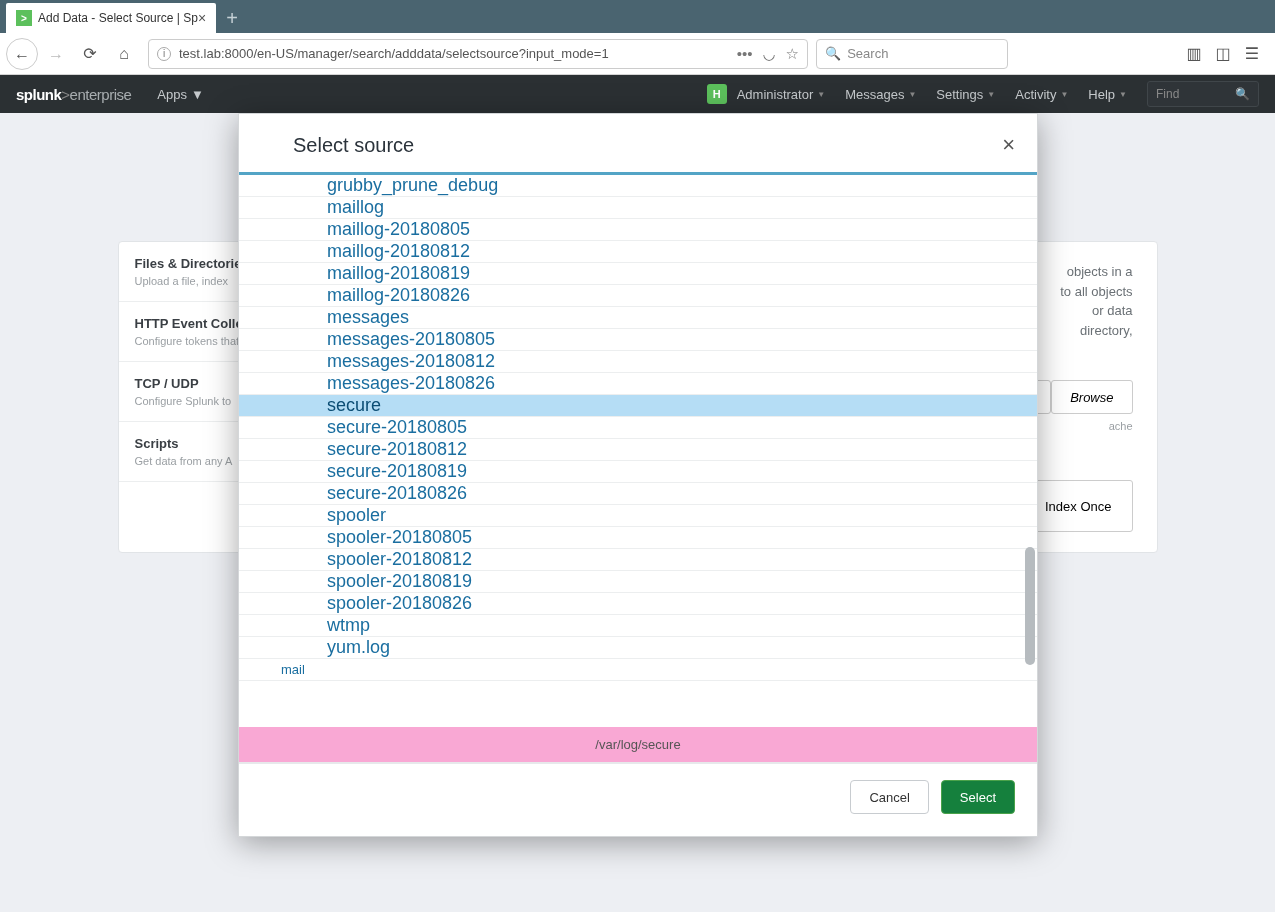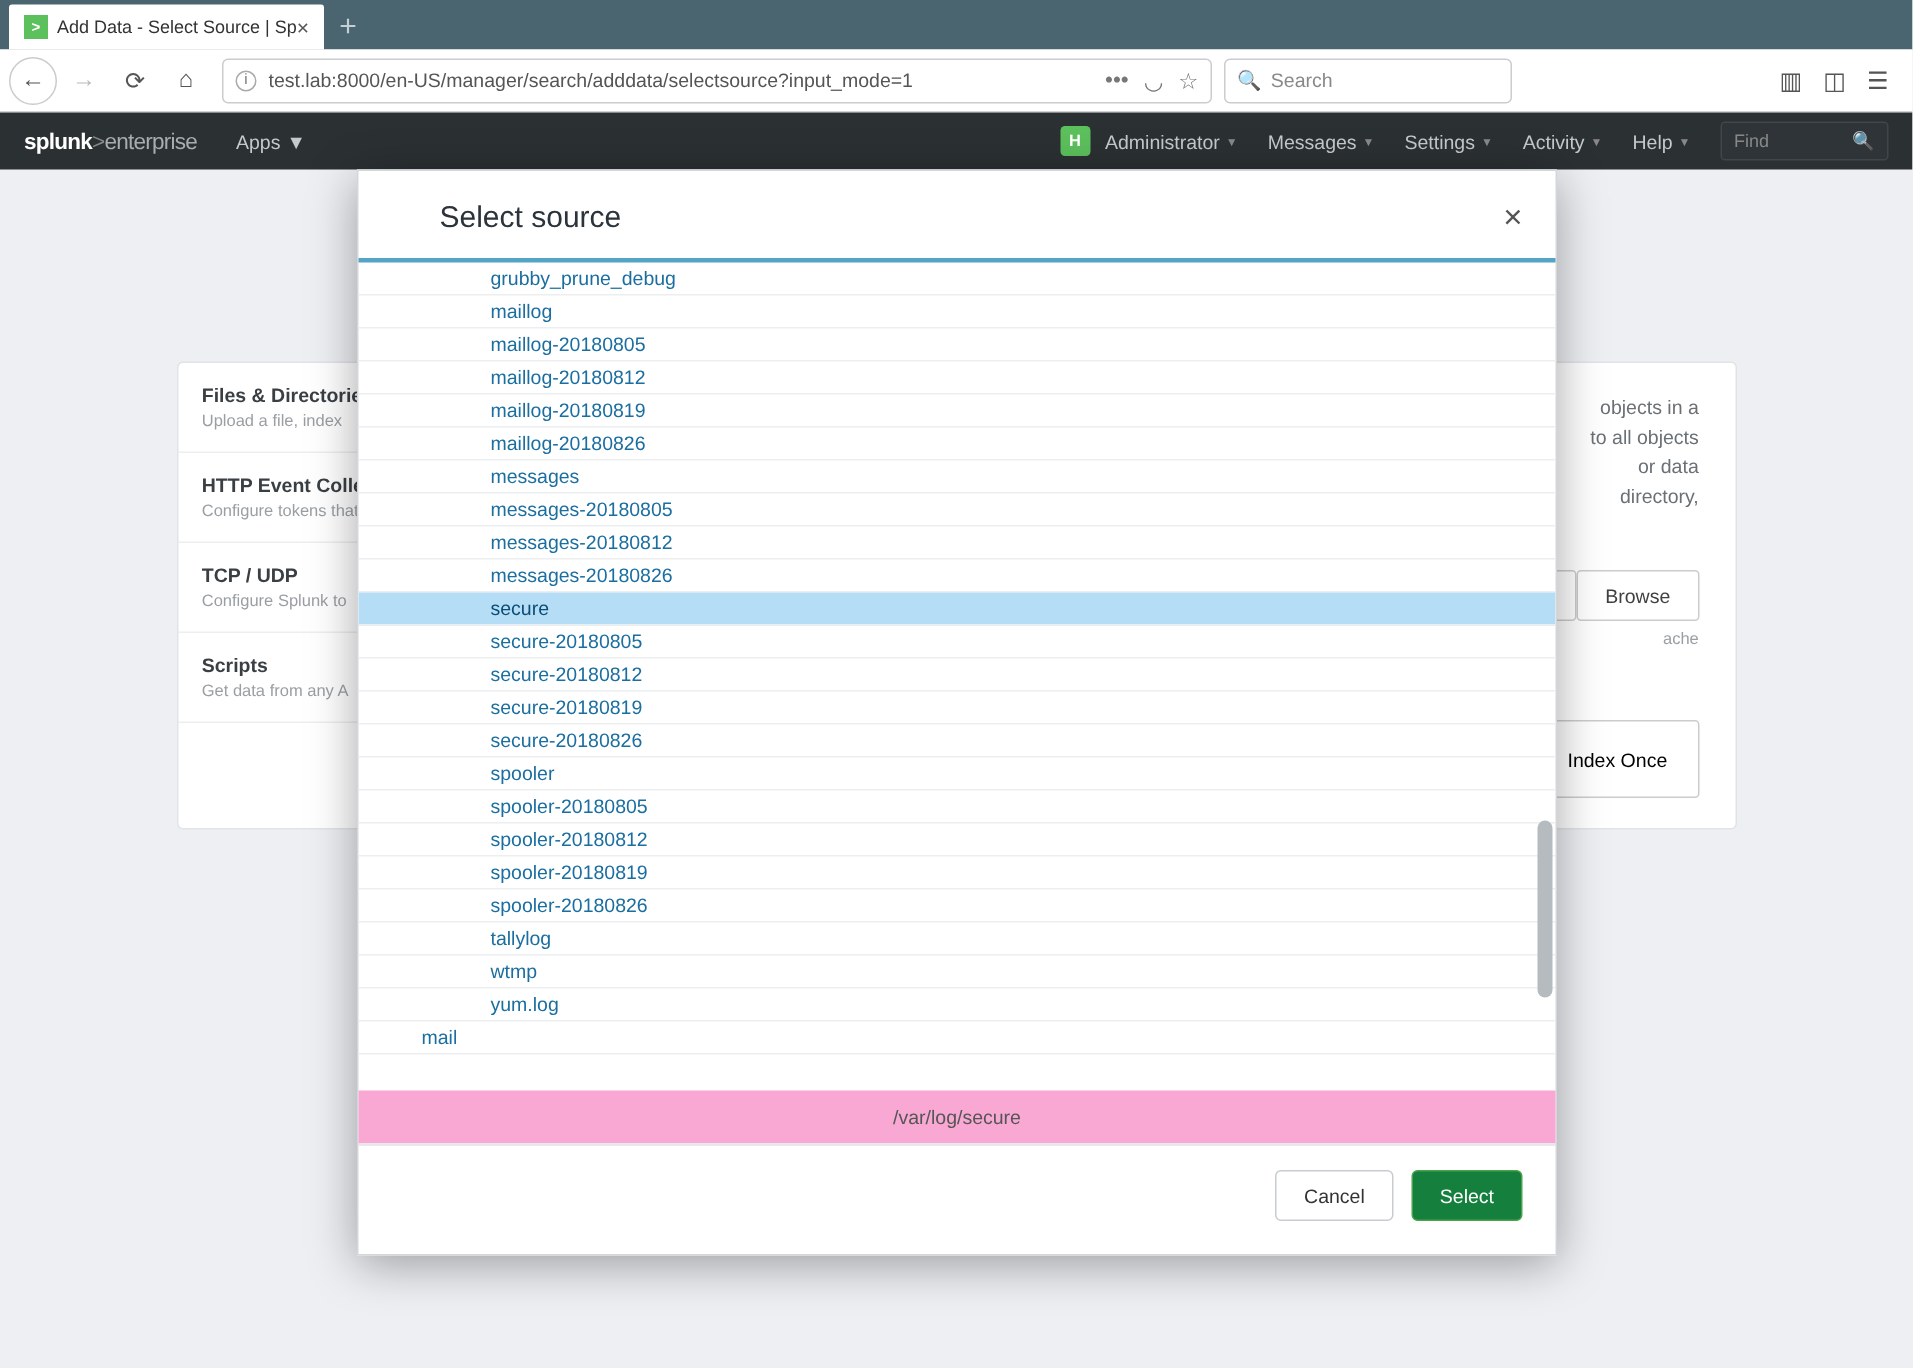--- a/index.html
+++ b/index.html
@@ -40,31 +40,31 @@
 .wizard-wrap { width: 1040px; background:#fff; border:1px solid #e1e4e7; border-radius:4px; margin-top:108px; }
 .wizard { display:flex; }
 .wiz-sidebar { width:400px; border-right:1px solid #e7e9eb; }
 .wiz-item { padding: 14px 16px; border-bottom:1px solid #eceeef; }
 .wiz-item h4 { font-size:13px; color:#3a3f44; font-weight:600; margin-bottom:4px;}
 .wiz-item p { font-size:11px; color:#9a9fa3; }
 .wiz-main { flex:1; padding: 20px 24px; font-size:13px; color:#555;}
 .wiz-main p { color:#6a7075; line-height:1.5;}
 .browse-row { display:flex; margin-top:40px; }
 .browse-row input { flex:1; height:34px; border:1px solid #ccc; border-radius:3px; padding:0 10px; font-size:13px;}
-.browse-btn { height:34px; padding:0 18px; border:1px solid #ccc; background:#fff; border-radius:3px; font-size:13px; color:#404040;}
+.browse-btn { height:34px; padding:0 18px; border:1px solid #ccc; background:#fff; border-radius:3px; font-size:13px; color:#000000;font-style:italic;}
 .hint { font-size:11px; color:#9a9fa3; margin-top:6px;}
 .idx-btn { margin-top:48px; height:52px; padding:0 20px; border:1px solid #ccc; background:#fff; border-radius:3px; font-size:13px;}
 .modal { position:absolute; left:238px; top:113px; width:800px; background:#fff; box-shadow: 0 6px 30px rgba(0,0,0,0.35); border:1px solid #d4d7d9; }
 .modal-header { padding: 18px 22px 14px; display:flex; align-items:center; }
 .modal-header h2 { font-size:20px; font-weight:400; color:#2b333b;margin-left:32px; }
 .modal-header .x { margin-left:auto; font-size:22px; color:#555; cursor:pointer; }
 .modal-hr { border:0; border-top:3px solid #53a4c6; }
 .modal-body { height: 552px; overflow:hidden; position:relative;}
 .file-list { position:absolute; top:0; left:0; right:0; }
-.file-row { padding: 1px 0 1px 88px; border-bottom:1px solid #eceeef; font-size:13px; color:#1a6ea0; cursor:pointer; line-height:19px;}
+.file-row { padding: 1px 0 1px 88px; border-bottom:1px solid #eceeef; font-size:18px; color:#1a6ea0; cursor:pointer; line-height:19px;}
 .file-row.sel { background:#b5ddf5; color:#0b4d74; }
 .dir-row { padding: 1px 0 1px 42px; border-bottom:1px solid #eceeef; font-size:13px; display:flex; align-items:center; gap:6px; color:#1a6ea0; line-height:19px;}
 .scroll-ind { position:absolute; right:2px; top:372px; width:10px; height:118px; background:#b6bbbf; border-radius:5px;}
 .modal-path { padding:10px 22px; font-size:13px; color:#555; border-bottom:1px solid #e7e9eb; background:#f9a8d4;text-align:center;}
 .modal-footer { padding: 16px 22px 22px; display:flex; justify-content:flex-end; gap:12px; border-top:1px solid #e7e9eb;}
 .btn { height:34px; padding:0 18px; border-radius:4px; font-size:13px; cursor:pointer; }
 .btn-cancel { background:#fff; border:1px solid #c8ccd0; color:#333;}
 .btn-select { background:#15803d; border:1px solid #4aa24a; color:#fff;}
 
 .apps-menu { margin-left: 26px; display:flex; align-items:center; gap:4px; cursor:pointer;}
@@ -199,21 +199,20 @@
         <div class="file-row sel">secure</div>
         <div class="file-row">secure-20180805</div>
         <div class="file-row">secure-20180812</div>
         <div class="file-row">secure-20180819</div>
         <div class="file-row">secure-20180826</div>
         <div class="file-row">spooler</div>
         <div class="file-row">spooler-20180805</div>
         <div class="file-row">spooler-20180812</div>
         <div class="file-row">spooler-20180819</div>
         <div class="file-row">spooler-20180826</div>
-        <div class="file-row">tallylog</div>
         <div class="file-row">wtmp</div>
         <div class="file-row">yum.log</div>
         <div class="dir-row">
           <span>mail</span>
         </div>
       </div>
     <div class="scroll-ind"></div>
   </div>
   <div class="modal-path">/var/log/secure</div>
   <div class="modal-footer">

